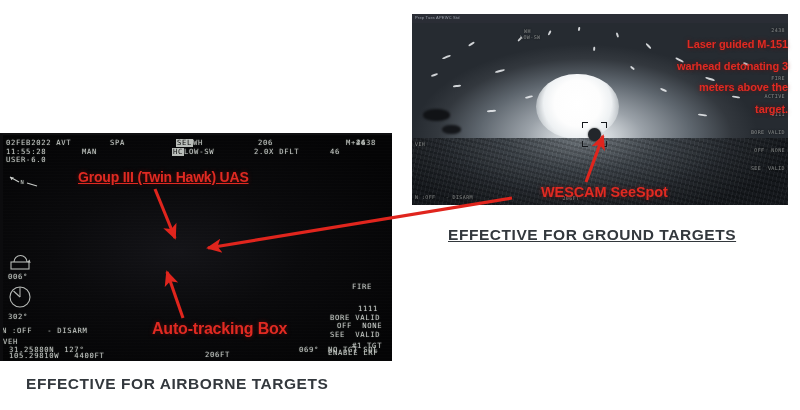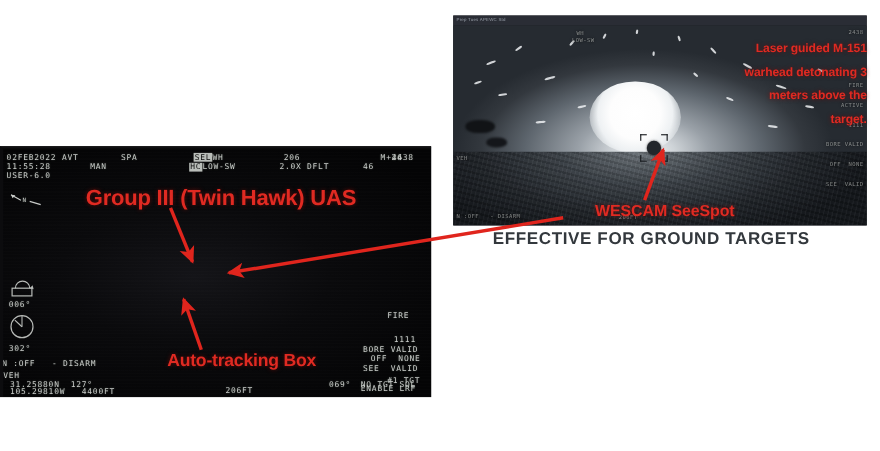--- a/index.html
+++ b/index.html
@@ -184,23 +184,24 @@
   
   .anno {
     position:absolute;
     color:#e02a22;
     font-weight:bold;
     white-space:nowrap;
     font-family:"Liberation Sans", sans-serif;
   }
   #anno-group3 {
     left:78px; top:169px;
-    font-size:20px;
+    font-size:14px;
     letter-spacing:-.2px;
     text-shadow:0 0 4px rgba(160,12,8,.55);
+    text-decoration:underline;
   }
   #anno-autotrack {
     left:152px; top:320px;
     font-size:16px;
     letter-spacing:-.2px;
     text-shadow:0 0 4px rgba(160,12,8,.55);
   }
   #anno-wescam {
     left:541px; top:184px;
     font-size:14.5px;
@@ -223,21 +224,21 @@
   .caption {
     position:absolute;
     color:#33383d;
     font-size:15.5px;
     font-weight:bold;
     letter-spacing:.55px;
     font-family:"Liberation Sans", sans-serif;
     white-space:nowrap;
   }
   #cap-airborne { left:26px;  top:375px; }
-  #cap-ground   { left:448px; top:209px; }
+  #cap-ground   { left:448px; top:226px;text-decoration:underline; }
 
   
   #arrows { position:absolute; left:0; top:0; width:800px; height:410px; pointer-events:none; }
 </style>
 </head>
 <body>
 
 <div id="stage">
 
   <div class="panel" id="airborne-panel">
@@ -373,15 +374,16 @@
     <line x1="512" y1="198" x2="208" y2="248" stroke="#e0251d" stroke-width="3.1" marker-end="url(#ah)"></line>
 
     <line x1="586" y1="182" x2="603" y2="136" stroke="#e0251d" stroke-width="3.1" marker-end="url(#ah)"></line>
   </svg>
 
   <div class="anno" id="anno-group3">Group III (Twin Hawk) UAS</div>
   <div class="anno" id="anno-autotrack">Auto-tracking Box</div>
   <div class="anno" id="anno-wescam">WESCAM SeeSpot</div>
   <div class="anno" id="anno-laser">Laser guided M-151 warhead detonating 3 meters above the target.</div>
 
+  <div class="caption" id="cap-airborne">EFFECTIVE FOR AIRBORNE TARGETS</div>
   <div class="caption" id="cap-ground">EFFECTIVE FOR GROUND TARGETS</div>
 
 </div>
 
 </body></html>

